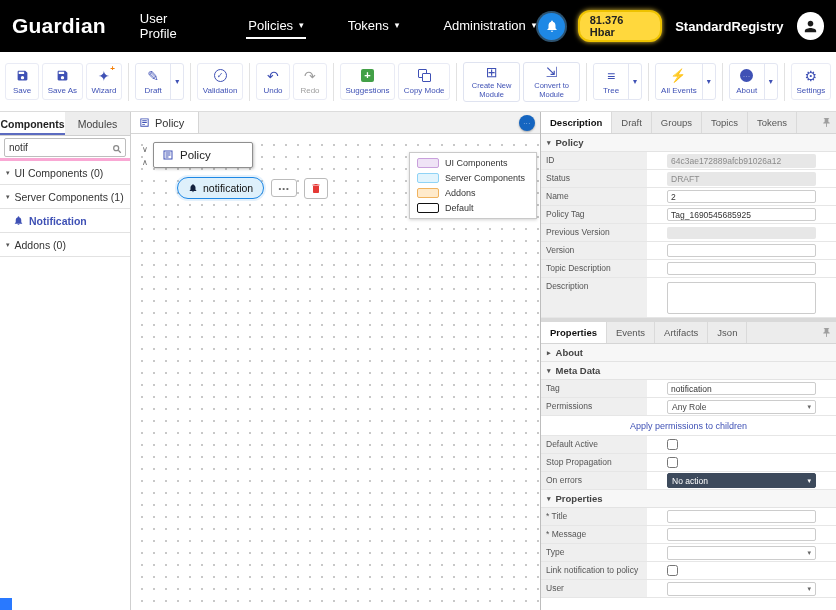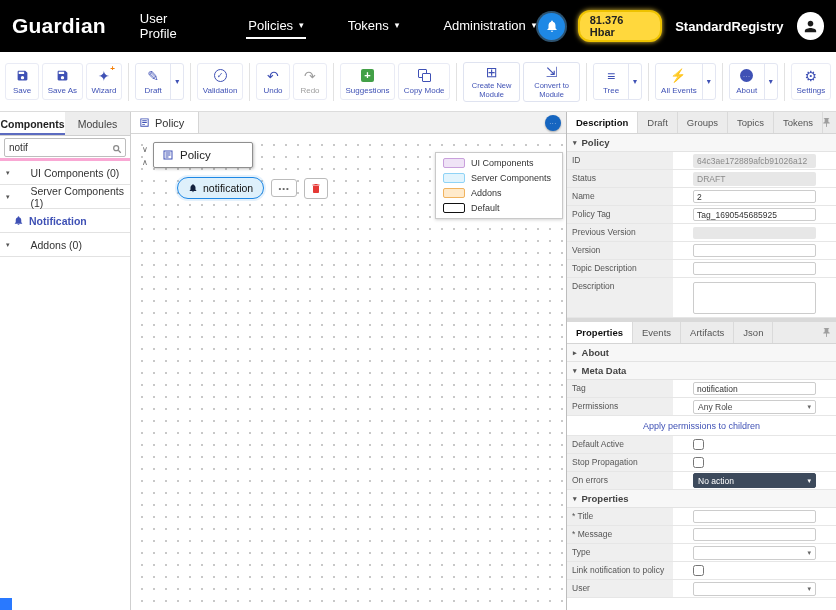--- a/index.html
+++ b/index.html
@@ -46,21 +46,21 @@
   .content { flex:1; display:flex; min-height:0; }
 
   
   .sidebar { width:131px; flex:none; border-right:1px solid #cfcfcf; display:flex; flex-direction:column; background:#fff; position:relative; }
   .side-tabs { display:flex; height:24px; background:#ededed; border-bottom:1px solid #cfcfcf; flex:none; }
   .side-tab { flex:1; font-size:10.5px; display:flex; align-items:center; justify-content:center; color:#444; cursor:pointer; }
   .side-tab.active { background:#fff; font-weight:bold; color:#222; box-shadow:inset 0 -2px 0 #5c6bc0; }
   .search-wrap { padding:1px 4px; border-bottom:3px solid #f9a8d4; position:relative; flex:none; }
   .search-input { width:100%; height:19px; border:1px solid #bdbdbd; border-radius:2px; font-size:10px; padding:0 16px 0 4px; color:#333; font-family:inherit; }
   .search-icon { position:absolute; right:8px; top:8px; line-height:0; cursor:pointer; }
-  .side-section { height:24px; display:flex; align-items:center; gap:21px; padding:0 6px; border-bottom:1px solid #e2e2e2; font-size:10.5px; color:#333; cursor:pointer; flex:none; }
+  .side-section { height:24px; display:flex; align-items:center; gap:5px; padding:0 6px; border-bottom:1px solid #e2e2e2; font-size:10.5px; color:#333; cursor:pointer; flex:none; }
   .side-caret { font-size:7px; color:#555; }
   .side-item { height:24px; display:flex; align-items:center; gap:5px; padding:0 6px 0 13px; border-bottom:1px solid #e2e2e2; font-size:10.5px; color:#3f51b5; font-weight:bold; cursor:pointer; flex:none; }
   .corner-chip { position:absolute; left:0; bottom:0; width:12px; height:12px; background:#2979ff; }
 
   
   .canvas-wrap { flex:1; display:flex; flex-direction:column; min-width:0; background:#fff; }
   .canvas-tabs { height:22px; background:#f1f1f1; border-bottom:1px solid #d5d5d5; display:flex; align-items:stretch; position:relative; flex:none; }
   .canvas-tab { background:#fff; border-right:1px solid #d5d5d5; display:flex; align-items:center; gap:5px; padding:0 14px 0 8px; font-size:11px; color:#333; cursor:pointer; }
   .palette-btn { position:absolute; right:5px; top:3px; width:16px; height:16px; border-radius:50%; background:#1565c0; color:#fff; display:flex; align-items:center; justify-content:center; font-size:6px; letter-spacing:.5px; cursor:pointer; box-shadow:0 1px 2px rgba(0,0,0,.3); }
   .canvas { flex:1; position:relative; background-image:radial-gradient(#c8c8c8 1px, transparent 1.2px); background-size:12px 12px; background-position:5px 5px; overflow:hidden; }
@@ -73,21 +73,21 @@
   .trash-btn { width:24px; height:21px; background:#fff; border:1px solid #bbb; border-radius:3px; display:flex; align-items:center; justify-content:center; cursor:pointer; }
   .legend { position:absolute; right:3px; top:18px; width:128px; background:#fff; border:1px solid #c9c9c9; box-shadow:0 1px 3px rgba(0,0,0,.18); padding:5px 7px; display:flex; flex-direction:column; gap:5px; }
   .legend-row { display:flex; align-items:center; gap:6px; font-size:9px; color:#333; cursor:pointer; }
   .sw { width:22px; height:10px; border-radius:2px; border:1px solid; flex:none; }
   .sw-ui { background:#efe3f6; border-color:#c9a0dc; }
   .sw-server { background:#e2f4fd; border-color:#8fd3f6; }
   .sw-addons { background:#ffeacb; border-color:#f0b35f; }
   .sw-default { background:#fff; border-color:#111; }
 
   
-  .right-panel { width:270px; flex:none; background:#d9d9d9; border-left:1px solid #bdbdbd; display:flex; flex-direction:column; gap:4px; overflow:hidden; }
+  .right-panel { width:296px; flex:none; background:#d9d9d9; border-left:1px solid #bdbdbd; display:flex; flex-direction:column; gap:4px; overflow:hidden; }
   .card { background:#fff; display:flex; flex-direction:column; flex:none; }
   .card.fill { flex:1; }
   .card-tabs { height:22px; background:#ececec; display:flex; position:relative; border-bottom:1px solid #d5d5d5; flex:none; }
   .card-tab { padding:0 9px; display:flex; align-items:center; font-size:9.5px; color:#555; border-right:1px solid #dadada; cursor:pointer; }
   .card-tab.active { background:#fff; color:#111; font-weight:bold; }
   .pin-btn { position:absolute; right:4px; top:5px; line-height:0; cursor:pointer; }
   .sec-head { height:18px; background:#f7f7f7; border-bottom:1px solid #e3e3e3; display:flex; align-items:center; gap:5px; padding:0 6px; font-size:9.5px; font-weight:bold; color:#444; cursor:pointer; flex:none; }
   .sec-caret { font-size:7px; color:#555; }
   .prow { display:flex; border-bottom:1px solid #e6e6e6; min-height:18px; flex:none; }
   .prow.tall { min-height:40px; }

